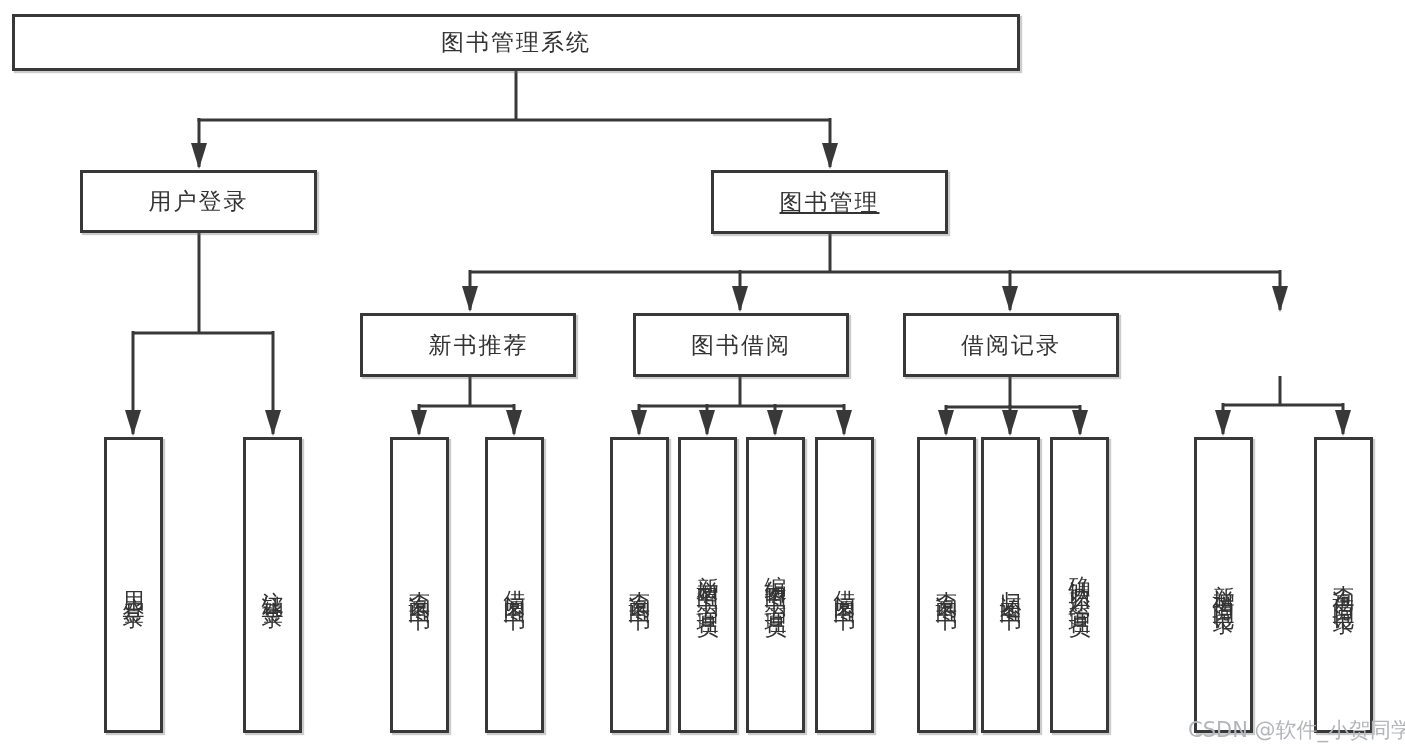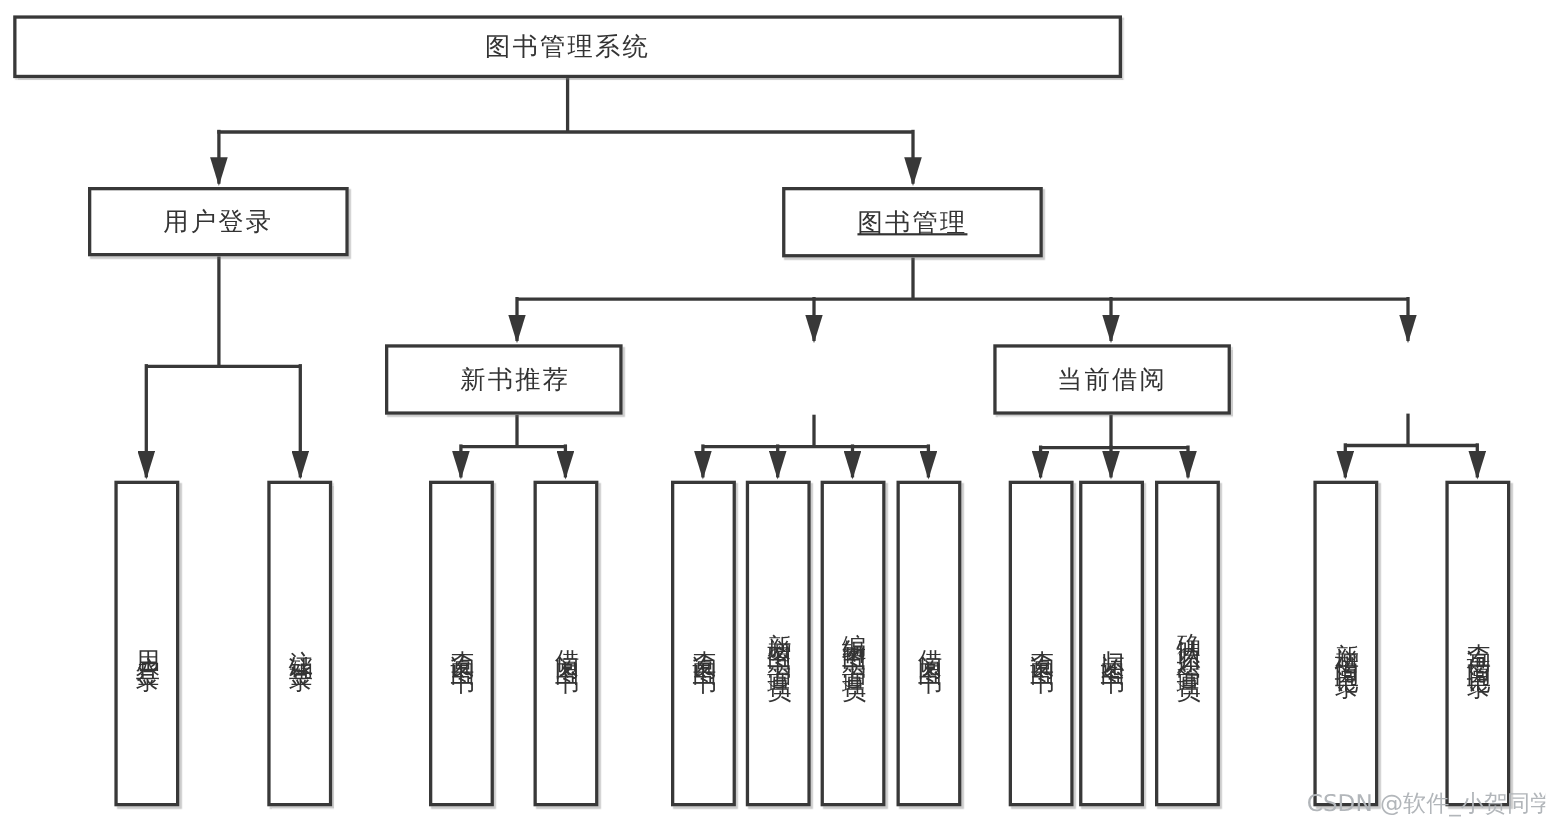--- a/index.html
+++ b/index.html
@@ -40,21 +40,21 @@
     writing-mode: vertical-rl;
     font-size: 22px;
     letter-spacing: 6px;
     line-height: 1;
     white-space: nowrap;
   }
   
   #node-root            { left: 12px;   top: 14px;  width: 1008px; height: 57px; }
   #node-user-login      { left: 80px;   top: 170px; width: 237px;  height: 63px; }
   #node-book-management { left: 711px;  top: 170px; width: 237px;  height: 64px; text-decoration: underline; }
-  #node-new-book-rec    { left: 350px;  top: 313px; width: 216px;  height: 64px; padding-left: 21px; }
+  #node-new-book-rec    { left: 360px;  top: 313px; width: 216px;  height: 64px; padding-left: 21px; }
   #node-book-borrowing  { left: 633px;  top: 313px; width: 216px;  height: 64px; }
   #node-current-borrow  { left: 903px;  top: 313px; width: 216px;  height: 64px; }
   #node-borrow-records  { left: 1172px; top: 313px; width: 214px;  height: 63px; }
   .leaf { top: 437px; width: 59px; height: 296px; }
   #leaf-a1 { left: 104px; }
   #leaf-a2 { left: 243px; }
   #leaf-b1 { left: 390px; }
   #leaf-b2 { left: 485px; }
   #leaf-c1 { left: 610px; }
   #leaf-c2 { left: 678px; }
@@ -137,22 +137,25 @@
   <div class="node" id="node-user-login">
     <span class="hlabel">用户登录</span>
   </div>
   <div class="node" id="node-book-management">
     <span class="hlabel">图书管理</span>
   </div>
 
   <div class="node" id="node-new-book-rec">
     <span class="hlabel">新书推荐</span>
   </div>
+  <div class="node" id="node-book-borrowing">
+    <span class="hlabel">图书借阅</span>
+  </div>
   <div class="node" id="node-current-borrow">
-    <span class="hlabel">当前借阅</span>
+    <span class="hlabel">借阅记录</span>
   </div>
 
   <div class="node leaf" id="leaf-a1">
     <span class="vlabel">用户登录</span>
   </div>
   <div class="node leaf" id="leaf-a2">
     <span class="vlabel">注销登录</span>
   </div>
 
   <div class="node leaf" id="leaf-b1">

